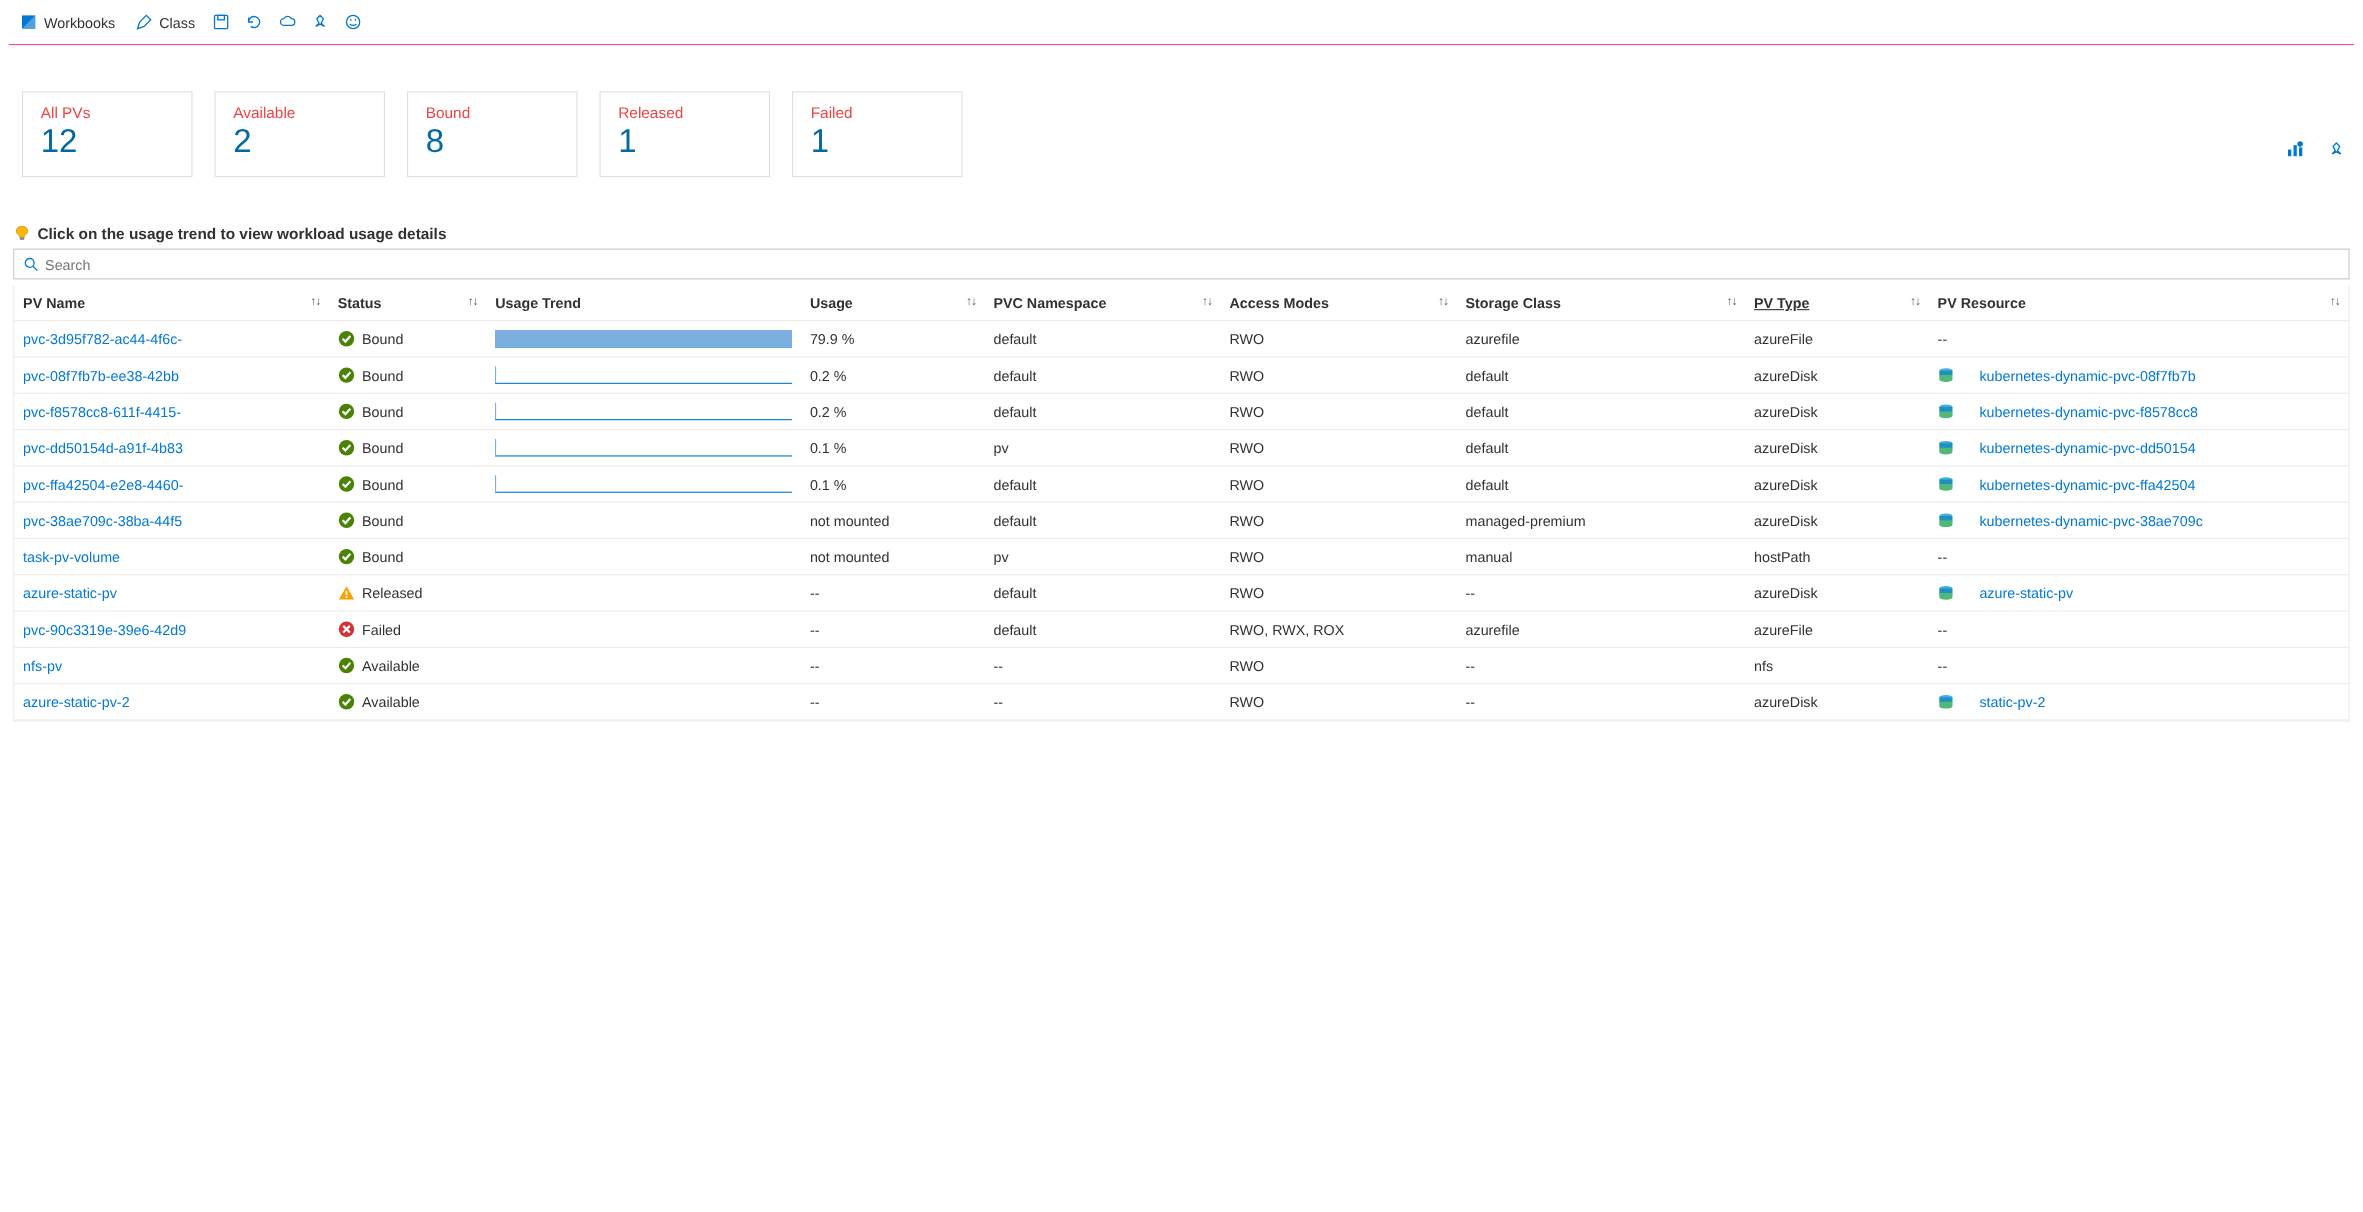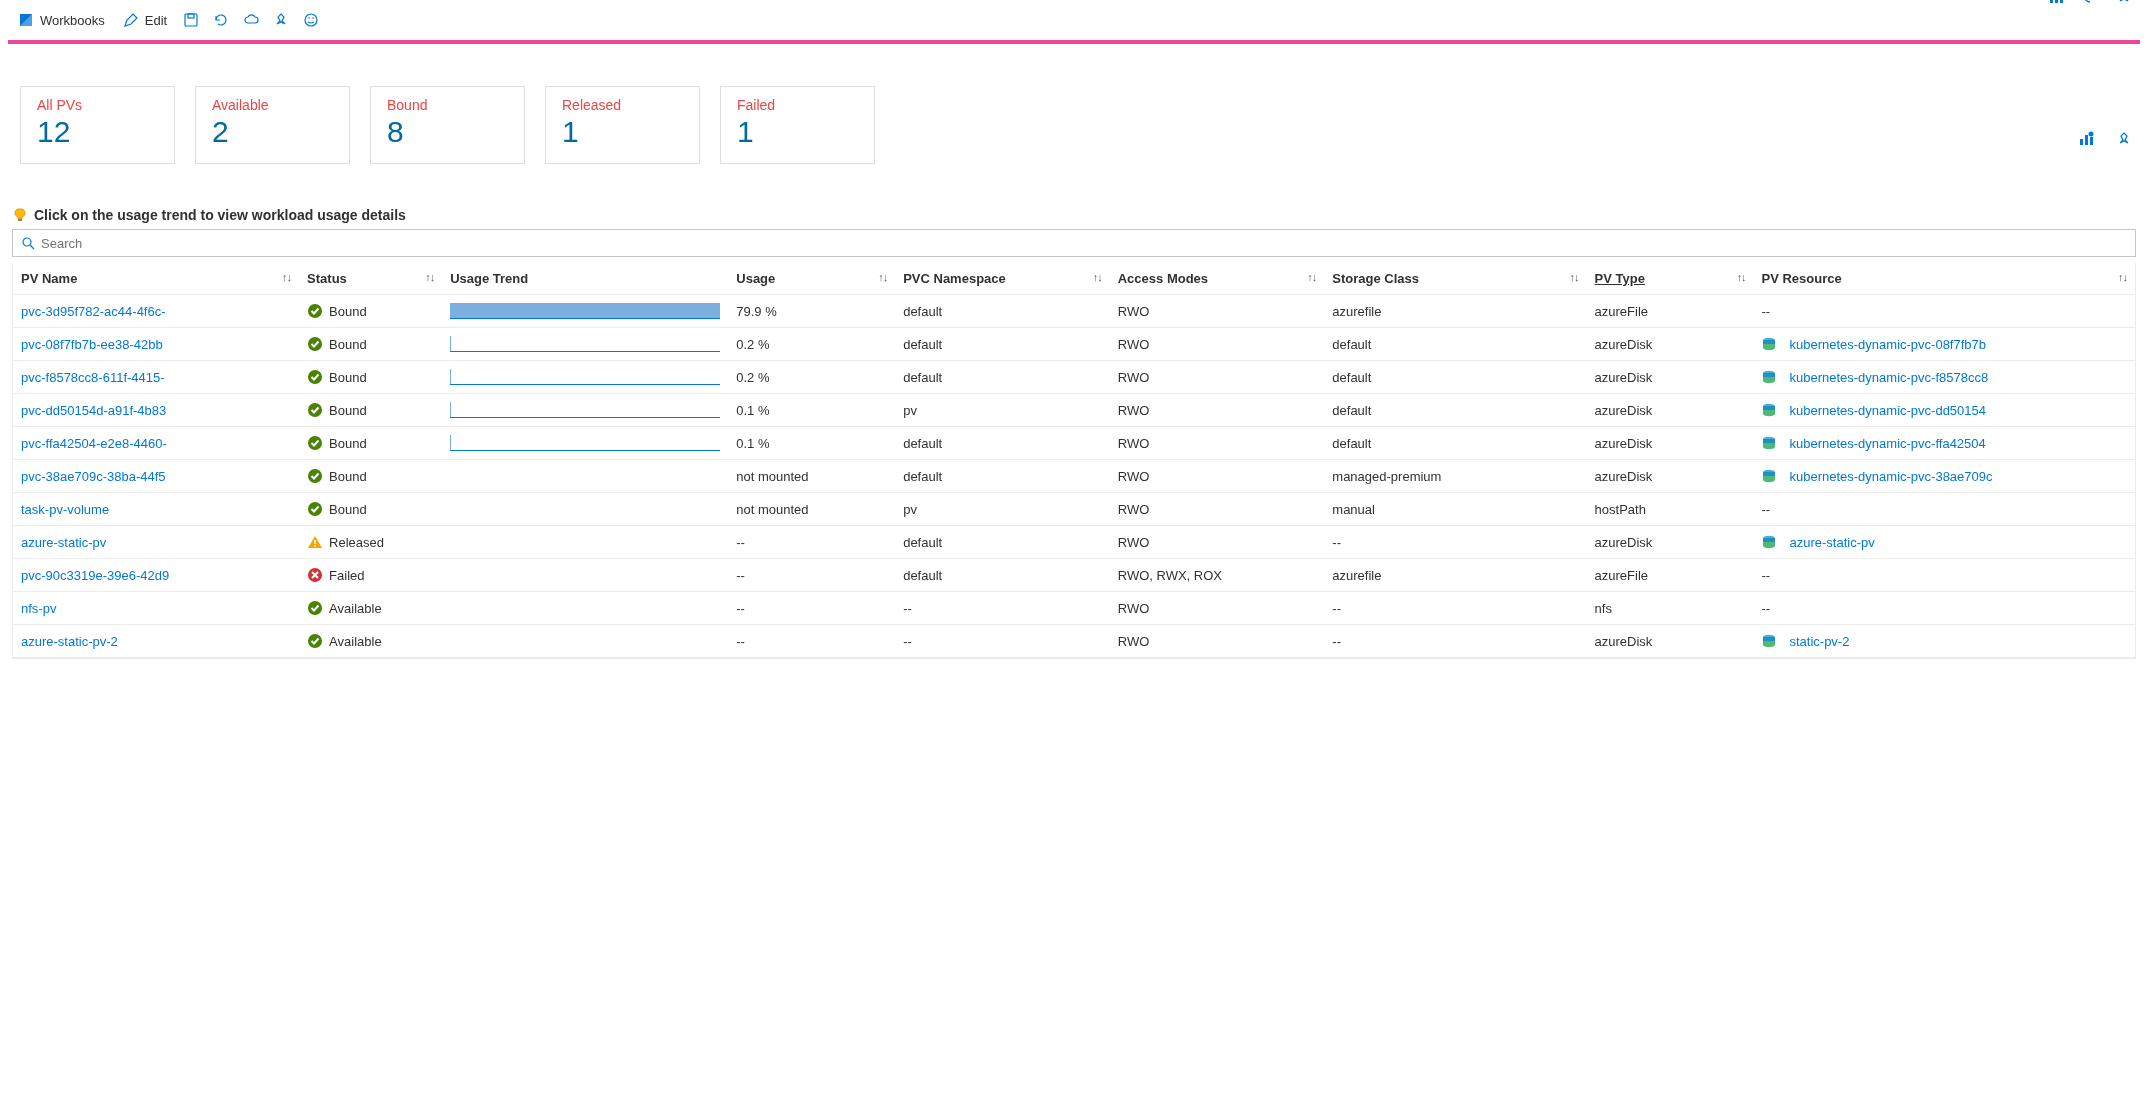--- a/index.html
+++ b/index.html
@@ -8,21 +8,21 @@
   font-size: 13px;
   color: #323130;
   background: #fff;
   padding: 0 8px 20px 8px;
 }
 .toolbar {
   display: flex;
   align-items: center;
   gap: 6px;
   padding: 8px 4px;
-  border-bottom: 4px solid #ec4899;
+  border-bottom: 1px solid #ec4899;
 }
 .toolbar-btn {
   display: inline-flex;
   align-items: center;
   gap: 6px;
   padding: 4px 6px;
   color: #0078d4;
   cursor: pointer;
   font-size: 13px;
 }
@@ -121,21 +121,21 @@
 .bar-bg {
   width: 100%;
   height: 16px;
   border-bottom: 1px solid #0078d4;
   position: relative;
 }
 .bar-fg {
   height: 100%;
   background: #7bafe0;
 }
-.resource-cell { display: flex; align-items: center; gap: 12px; }
+.resource-cell { display: flex; align-items: center; gap: 22px; }
 .disk-icon { width: 16px; height: 16px; flex-shrink: 0; }
 
 
 .c-name { width: 12%; }
 .c-status { width: 6%; }
 .c-trend { width: 12%; margin-top: 21px; }
 .c-usage { width: 7%; }
 .c-ns { width: 9%; }
 .c-modes { width: 9%; }
 .c-class { width: 11%; }
@@ -219,21 +219,21 @@
   <div class="toolbar-btn">
     <svg>
         <use href="#i-workbook"></use>
       </svg>
     <span class="label">Workbooks</span>
   </div>
   <div class="toolbar-btn">
     <svg>
         <use href="#i-edit"></use>
       </svg>
-    <span class="label">Edit</span>
+    <span class="label">Class</span>
   </div>
   <div class="toolbar-btn icon-only">
       <svg>
         <use href="#i-save"></use>
       </svg>
     </div>
   <div class="toolbar-btn icon-only">
       <svg>
         <use href="#i-refresh"></use>
       </svg>

